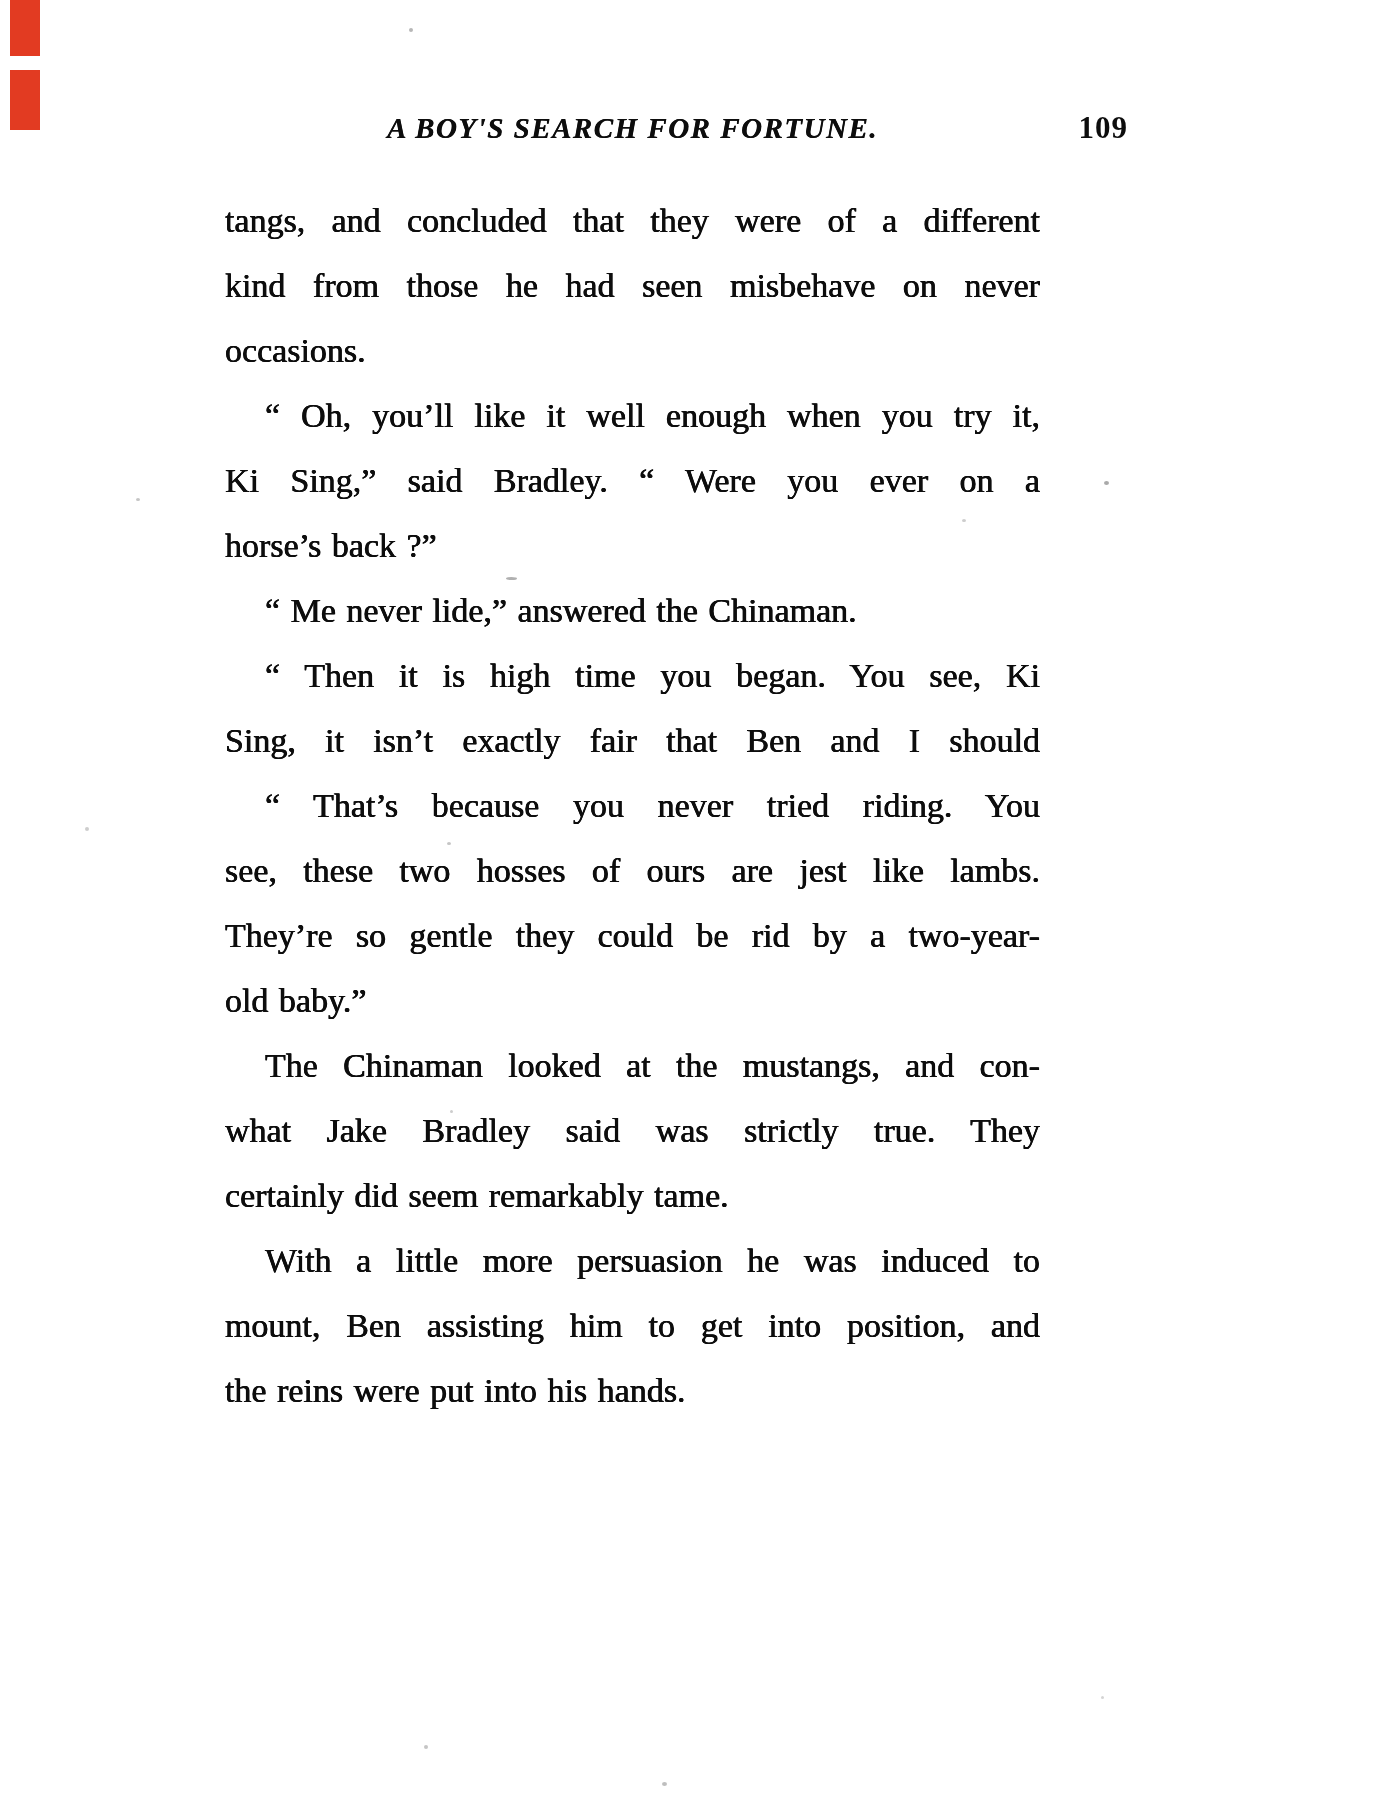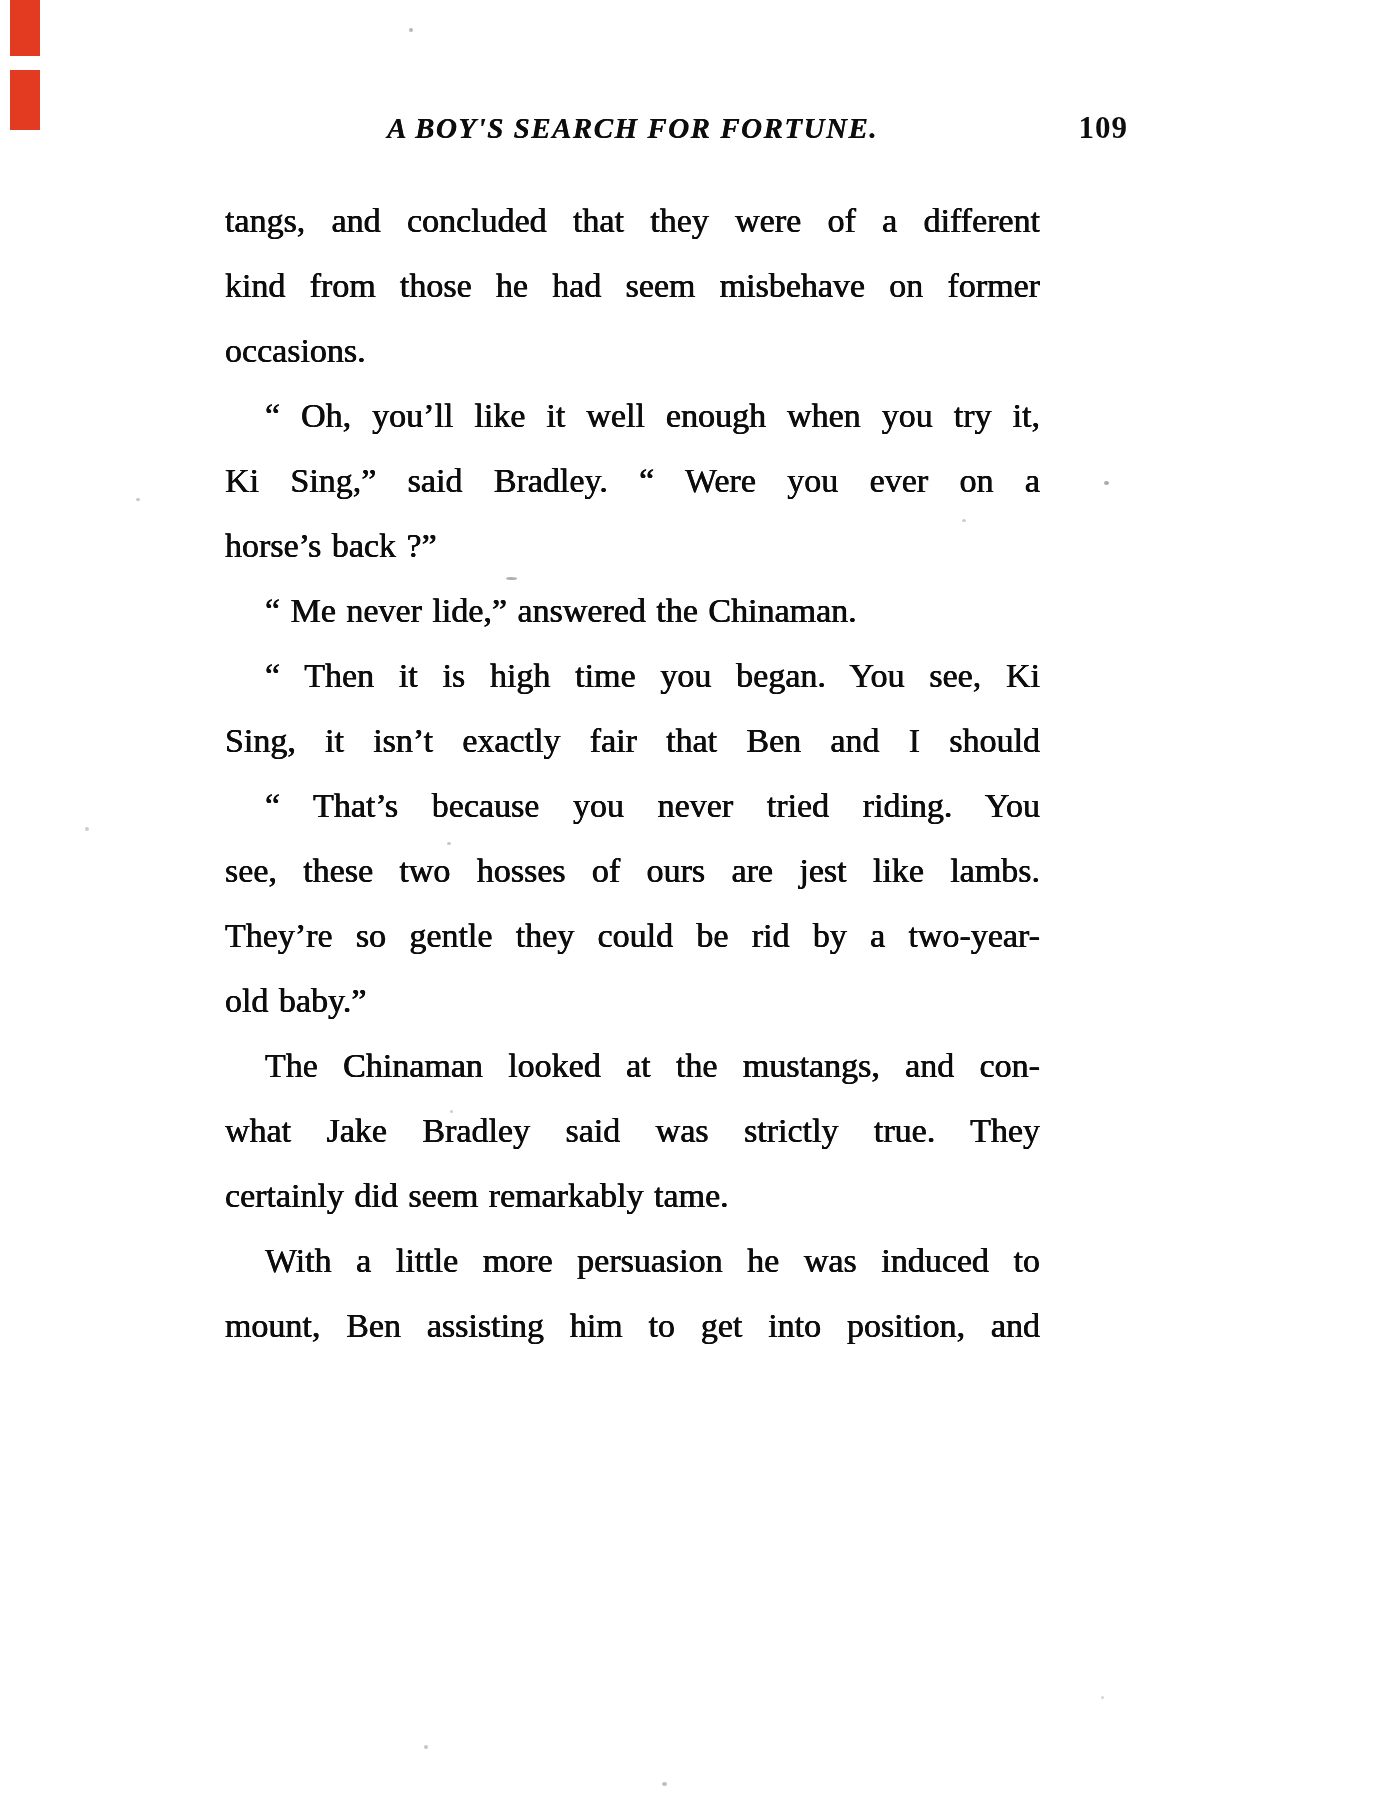--- a/index.html
+++ b/index.html
@@ -95,37 +95,38 @@
   <div class="edge-bar one"></div>
   <div class="edge-bar two"></div>
 
   <header class="page-header">
     <div class="running-title">A BOY'S SEARCH FOR FORTUNE.</div>
     <div class="page-number">109</div>
   </header>
 
   <main class="page-text">
     <div class="ln">tangs, and concluded that they were of a different</div>
-    <div class="ln">kind from those he had seem misbehave on former</div>
+    <div class="ln">kind from those he had seen misbehave on never</div>
     <div class="ln end">occasions.</div>
     <div class="ln ind">“ Oh, you’ll like it well enough when you try it,</div>
     <div class="ln">Ki Sing,” said Bradley.  “ Were you ever on a</div>
     <div class="ln end">horse’s back ?”</div>
     <div class="ln ind end">“ Me never lide,” answered the Chinaman.</div>
     <div class="ln ind">“ Then it is high time you began.  You see, Ki</div>
     <div class="ln">Sing, it isn’t exactly fair that Ben and I should</div>
     <div class="ln ind">“ That’s because you never tried riding.  You</div>
     <div class="ln">see, these two hosses of ours are jest like lambs.</div>
     <div class="ln">They’re so gentle they could be rid by a two-year-</div>
     <div class="ln end">old baby.”</div>
     <div class="ln ind">The Chinaman looked at the mustangs, and con-</div>
     <div class="ln">what Jake Bradley said was strictly true.  They</div>
     <div class="ln end">certainly did seem remarkably tame.</div>
     <div class="ln ind">With a little more persuasion he was induced to</div>
     <div class="ln">mount, Ben assisting him to get into position, and</div>
+    <div class="ln end">the reins were put into his hands.</div>
   </main>
 
 <div class="speck" style="left: 409px; top: 28px; width: 4px; height: 4px; opacity: 0.5;"></div>
     <div class="speck" style="left: 1104px; top: 481px; width: 5px; height: 4px; opacity: 0.6;"></div>
     <div class="speck" style="left: 136px; top: 498px; width: 4px; height: 3px; opacity: 0.4;"></div>
     <div class="speck" style="left: 506px; top: 577px; width: 11px; height: 3px; opacity: 0.55;"></div>
     <div class="speck" style="left: 962px; top: 519px; width: 4px; height: 3px; opacity: 0.35;"></div>
     <div class="speck" style="left: 447px; top: 842px; width: 4px; height: 3px; opacity: 0.4;"></div>
     <div class="speck" style="left: 85px; top: 827px; width: 4px; height: 4px; opacity: 0.35;"></div>
     <div class="speck" style="left: 450px; top: 1110px; width: 3px; height: 3px; opacity: 0.35;"></div>

